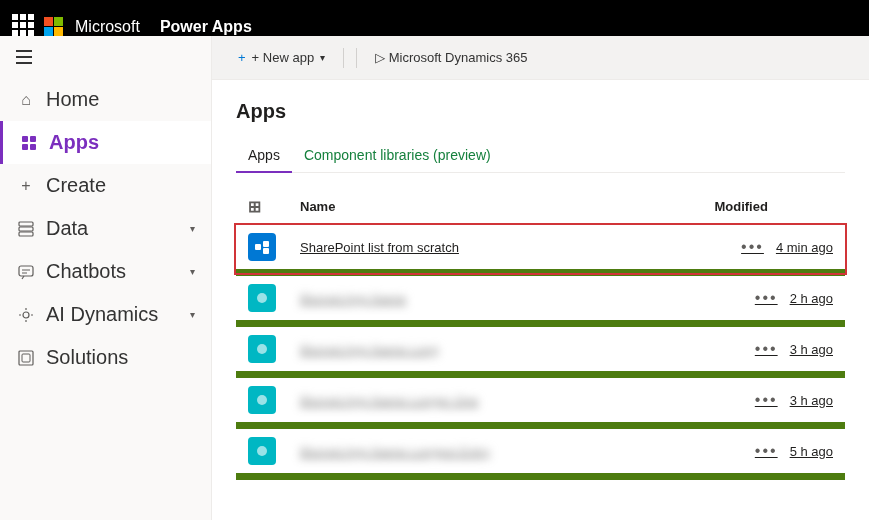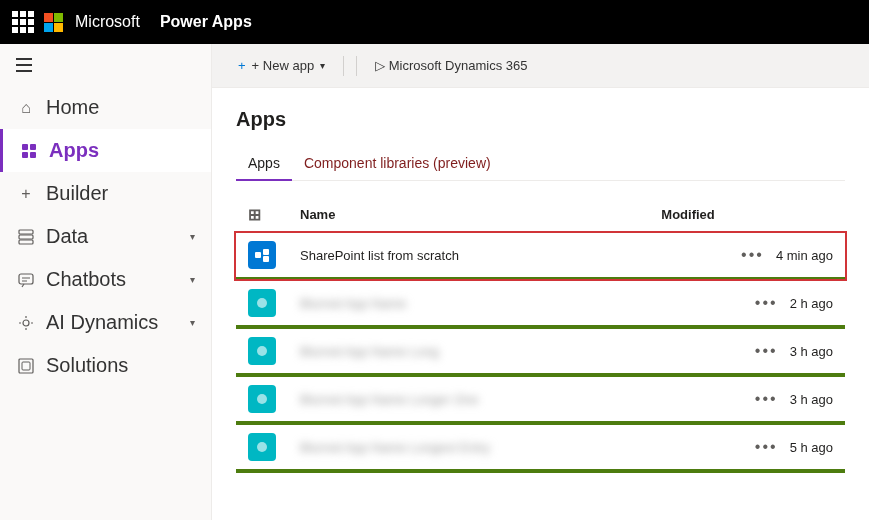--- a/index.html
+++ b/index.html
@@ -1,19 +1,19 @@
 <!DOCTYPE html>
 <html><head>
   <meta charset="utf-8">
   <style>
     * { margin: 0; padding: 0; box-sizing: border-box; }
     body { font-family: 'Segoe UI', sans-serif; font-size: 14px; color: #333; background: #fff; width: 869px; height: 520px; overflow: hidden; display: flex; flex-direction: column; }
 
     
-    .topbar { background: #000; color: #fff; height: 44px; display: flex; align-items: center; padding: 0 12px; flex-shrink: 0; gap: 10px; }
+    .topbar { background: #000; color: #fff; height: 36px; display: flex; align-items: flex-end; padding: 0 12px; flex-shrink: 0; gap: 10px; }
     .topbar-waffle { display: grid; grid-template-columns: repeat(3,6px); grid-template-rows: repeat(3,6px); gap: 2px; cursor: pointer; }
     .topbar-waffle span { width: 6px; height: 6px; background: #fff; display: block; }
     .ms-logo-sq { width: 9px; height: 9px; }
     .ms-logo-sq.red { background: #f25022; }
     .ms-logo-sq.green { background: #7fba00; }
     .ms-logo-sq.blue { background: #00a4ef; }
     .ms-logo-sq.yellow { background: #ffb900; }
     .ms-logo-grid { display: grid; grid-template-columns: 9px 9px; grid-template-rows: 9px 9px; gap: 1px; }
     .topbar-app-name { font-size: 16px; font-weight: 600; color: #fff; margin-left: 10px; }
     .topbar-microsoft { font-size: 16px; color: #fff; font-weight: 300; margin-left: 2px; }
@@ -42,27 +42,27 @@
     .toolbar-divider { width: 1px; height: 20px; background: #d2d0ce; margin: 0 4px; }
 
     
     .page-content { flex: 1; padding: 20px 24px; overflow-y: auto; }
     .page-title { font-size: 20px; font-weight: 600; color: #201f1e; margin-bottom: 16px; }
 
     
     .tabs { display: flex; border-bottom: 1px solid #edebe9; margin-bottom: 16px; }
     .tab { padding: 8px 12px; cursor: pointer; font-size: 14px; color: #605e5c; }
     .tab.active { color: #201f1e; border-bottom: 2px solid #7b2fbe; font-weight: 500; margin-bottom: -1px; }
-    .tab.preview { color: #7f1d1d; }
+    .tab.preview { color: #15803d; }
 
     
     .apps-table { width: 100%; border-collapse: collapse; }
     .apps-table th { text-align: left; padding: 8px 12px; font-size: 13px; font-weight: 600; color: #201f1e; border-bottom: 1px solid #edebe9; }
-    .apps-table th.modified { text-align: left; padding-right: 24px; }
-    .apps-table td { padding: 8px 12px; border-bottom: 4px solid #4d7c0f; font-size: 13px; color: #201f1e; vertical-align: middle; }
+    .apps-table th.modified { text-align: center; padding-right: 24px; }
+    .apps-table td { padding: 8px 12px; border-bottom: 7px solid #4d7c0f; font-size: 13px; color: #201f1e; vertical-align: middle; text-decoration: underline; }
     .app-icon { width: 28px; height: 28px; border-radius: 4px; display: flex; align-items: center; justify-content: center; flex-shrink: 0; }
     .app-icon.blue { background: #0078d4; }
     .app-icon.teal { background: #00b7c3; }
     .app-name-text { font-size: 13px; }
     .app-name-text.blurred { filter: blur(4px); color: #999; }
     .more-btn { color: #605e5c; cursor: pointer; font-size: 16px; letter-spacing: 2px; }
     .time-cell { color: #605e5c; font-size: 13px; text-align: right; padding-right: 24px; }
     .col-icon-header { width: 32px; }
     .table-grid-icon { font-size: 16px; color: #605e5c; }
   </style>
@@ -112,21 +112,21 @@
           <rect x="1" y="1" width="6" height="6" rx="1" fill="#7b2fbe"></rect>
           <rect x="9" y="1" width="6" height="6" rx="1" fill="#7b2fbe"></rect>
           <rect x="1" y="9" width="6" height="6" rx="1" fill="#7b2fbe"></rect>
           <rect x="9" y="9" width="6" height="6" rx="1" fill="#7b2fbe"></rect>
         </svg>
       </div>
       <span class="sidebar-label">Apps</span>
     </div>
     <div class="sidebar-item">
       <div class="sidebar-icon">+</div>
-      <span class="sidebar-label">Builder</span>
+      <span class="sidebar-label">Create</span>
     </div>
     <div class="sidebar-item">
       <div class="sidebar-icon">
         <svg width="16" height="16" viewBox="0 0 16 16" fill="none">
           <rect x="1" y="1" width="14" height="4" rx="1" stroke="#605e5c" stroke-width="1.2" fill="none"></rect>
           <rect x="1" y="6" width="14" height="4" rx="1" stroke="#605e5c" stroke-width="1.2" fill="none"></rect>
           <rect x="1" y="11" width="14" height="4" rx="1" stroke="#605e5c" stroke-width="1.2" fill="none"></rect>
         </svg>
       </div>
       <span class="sidebar-label">Data</span>

